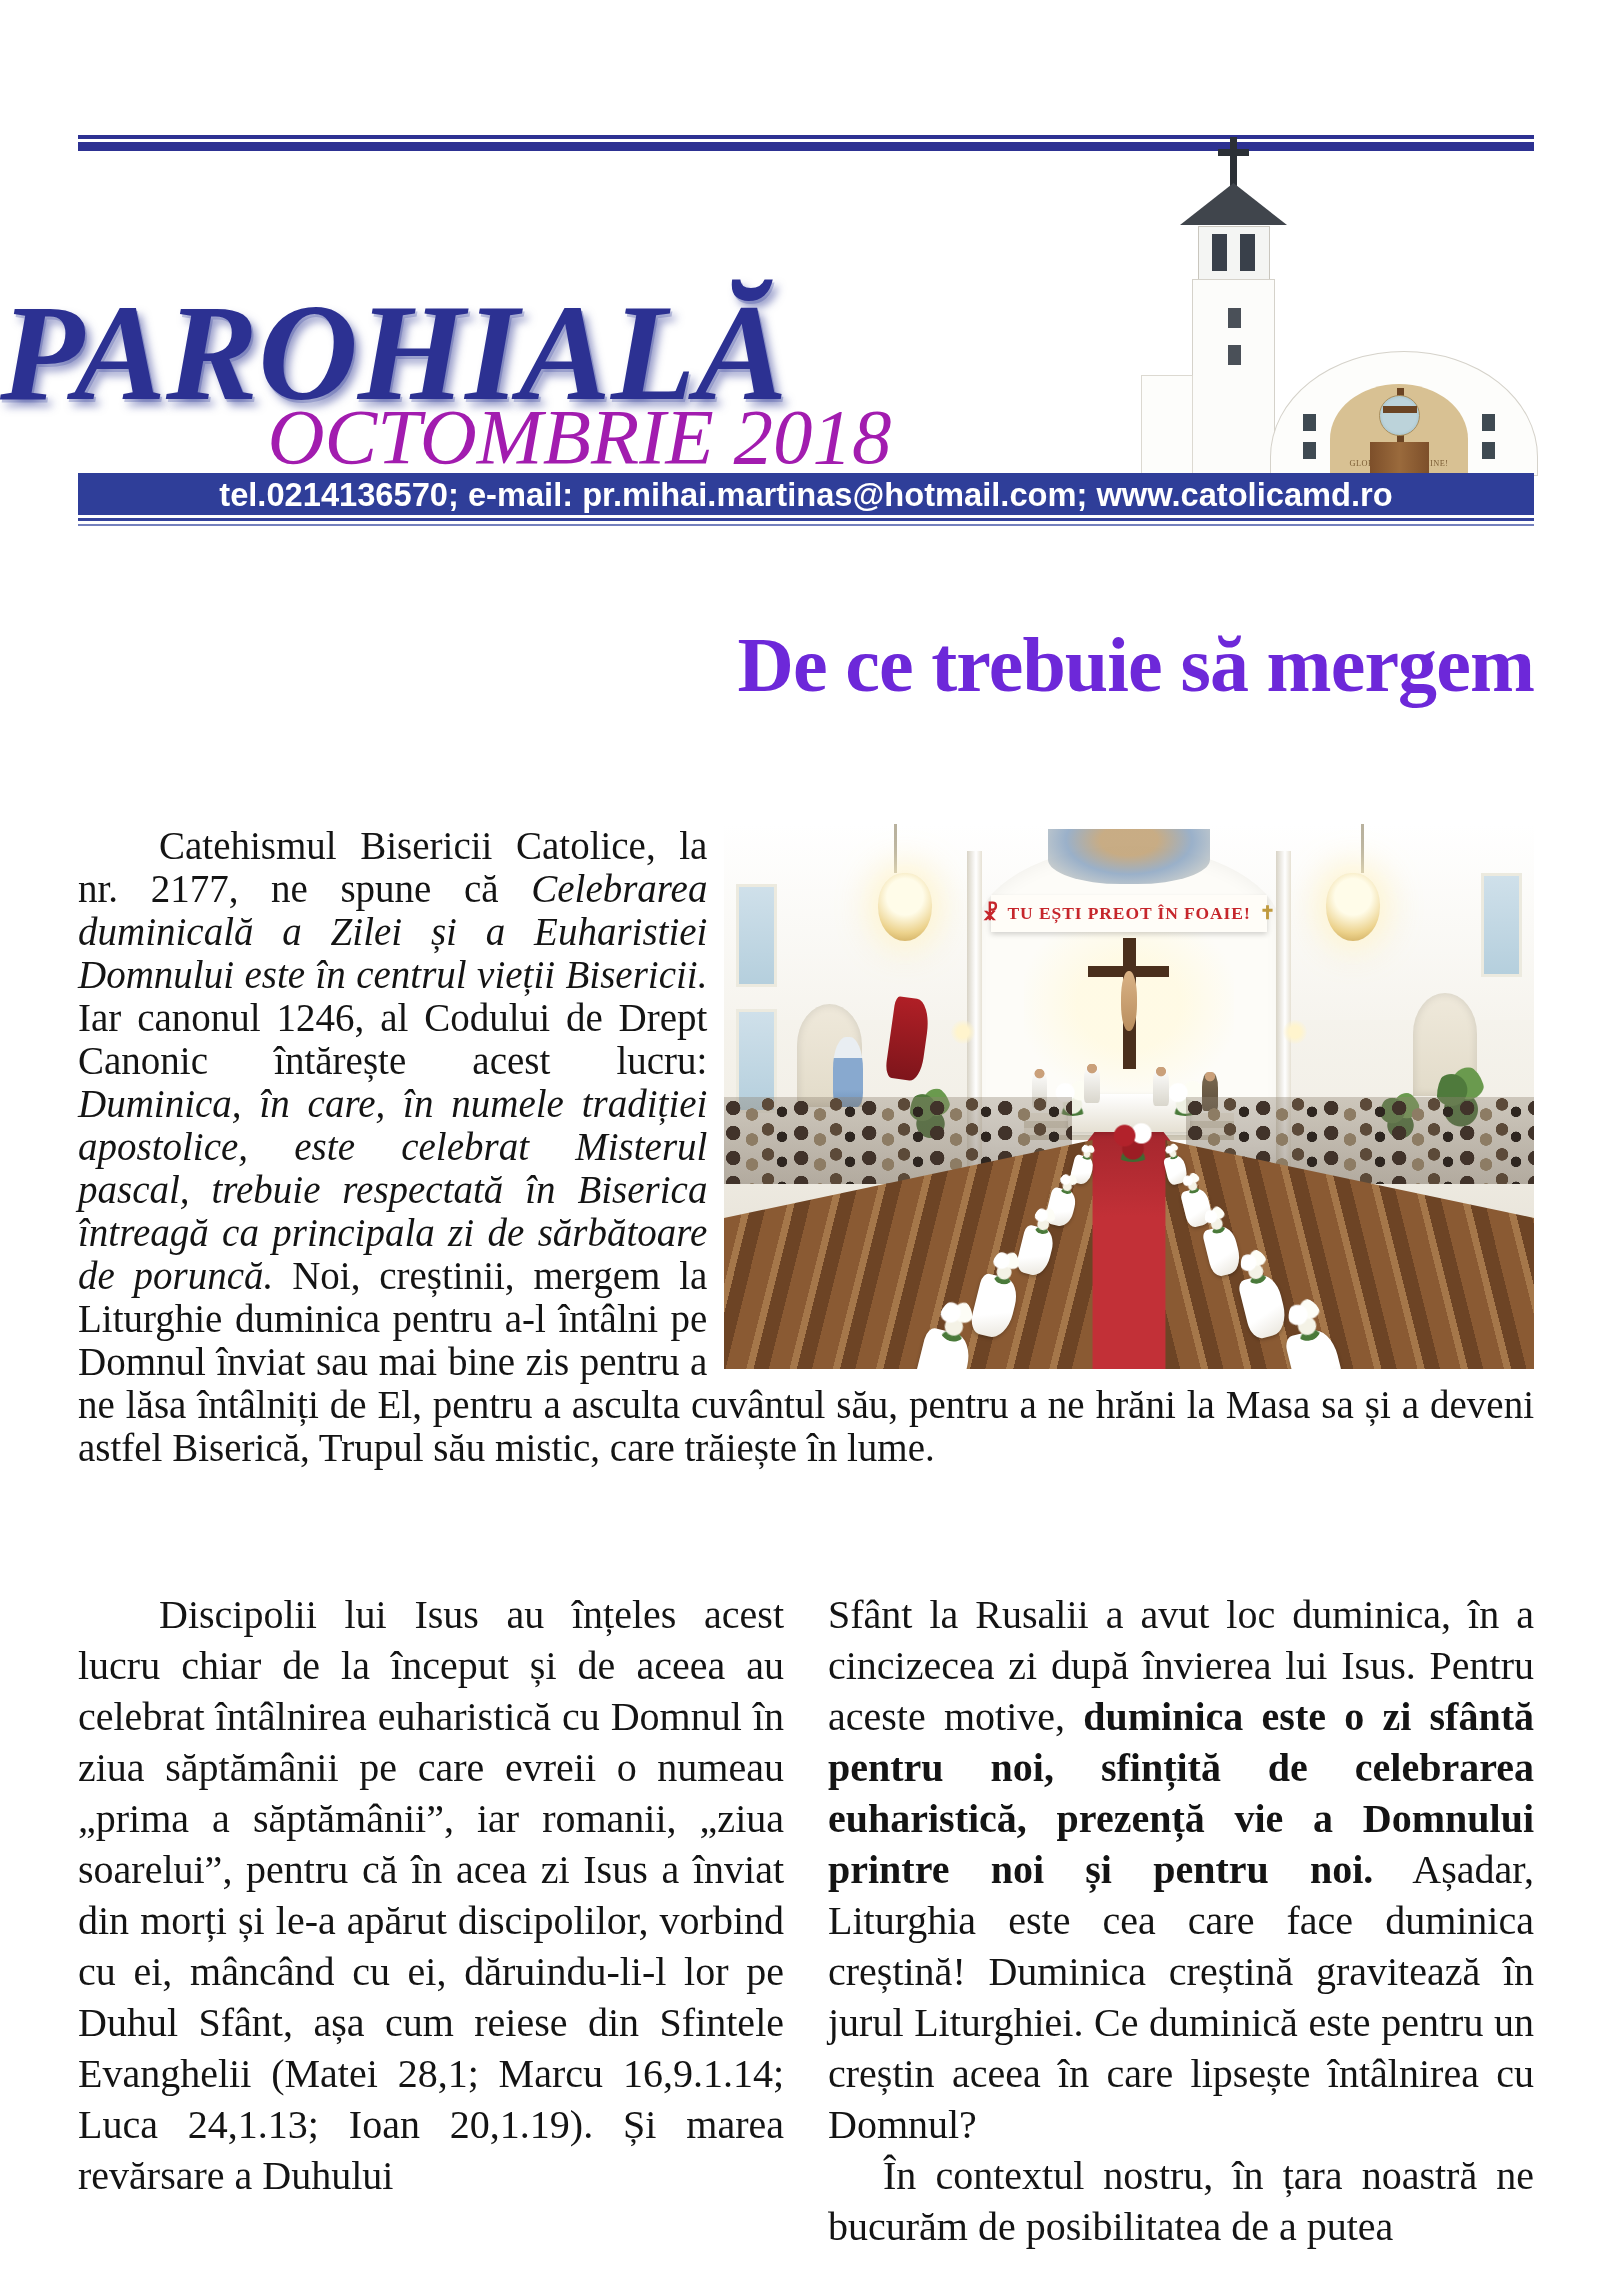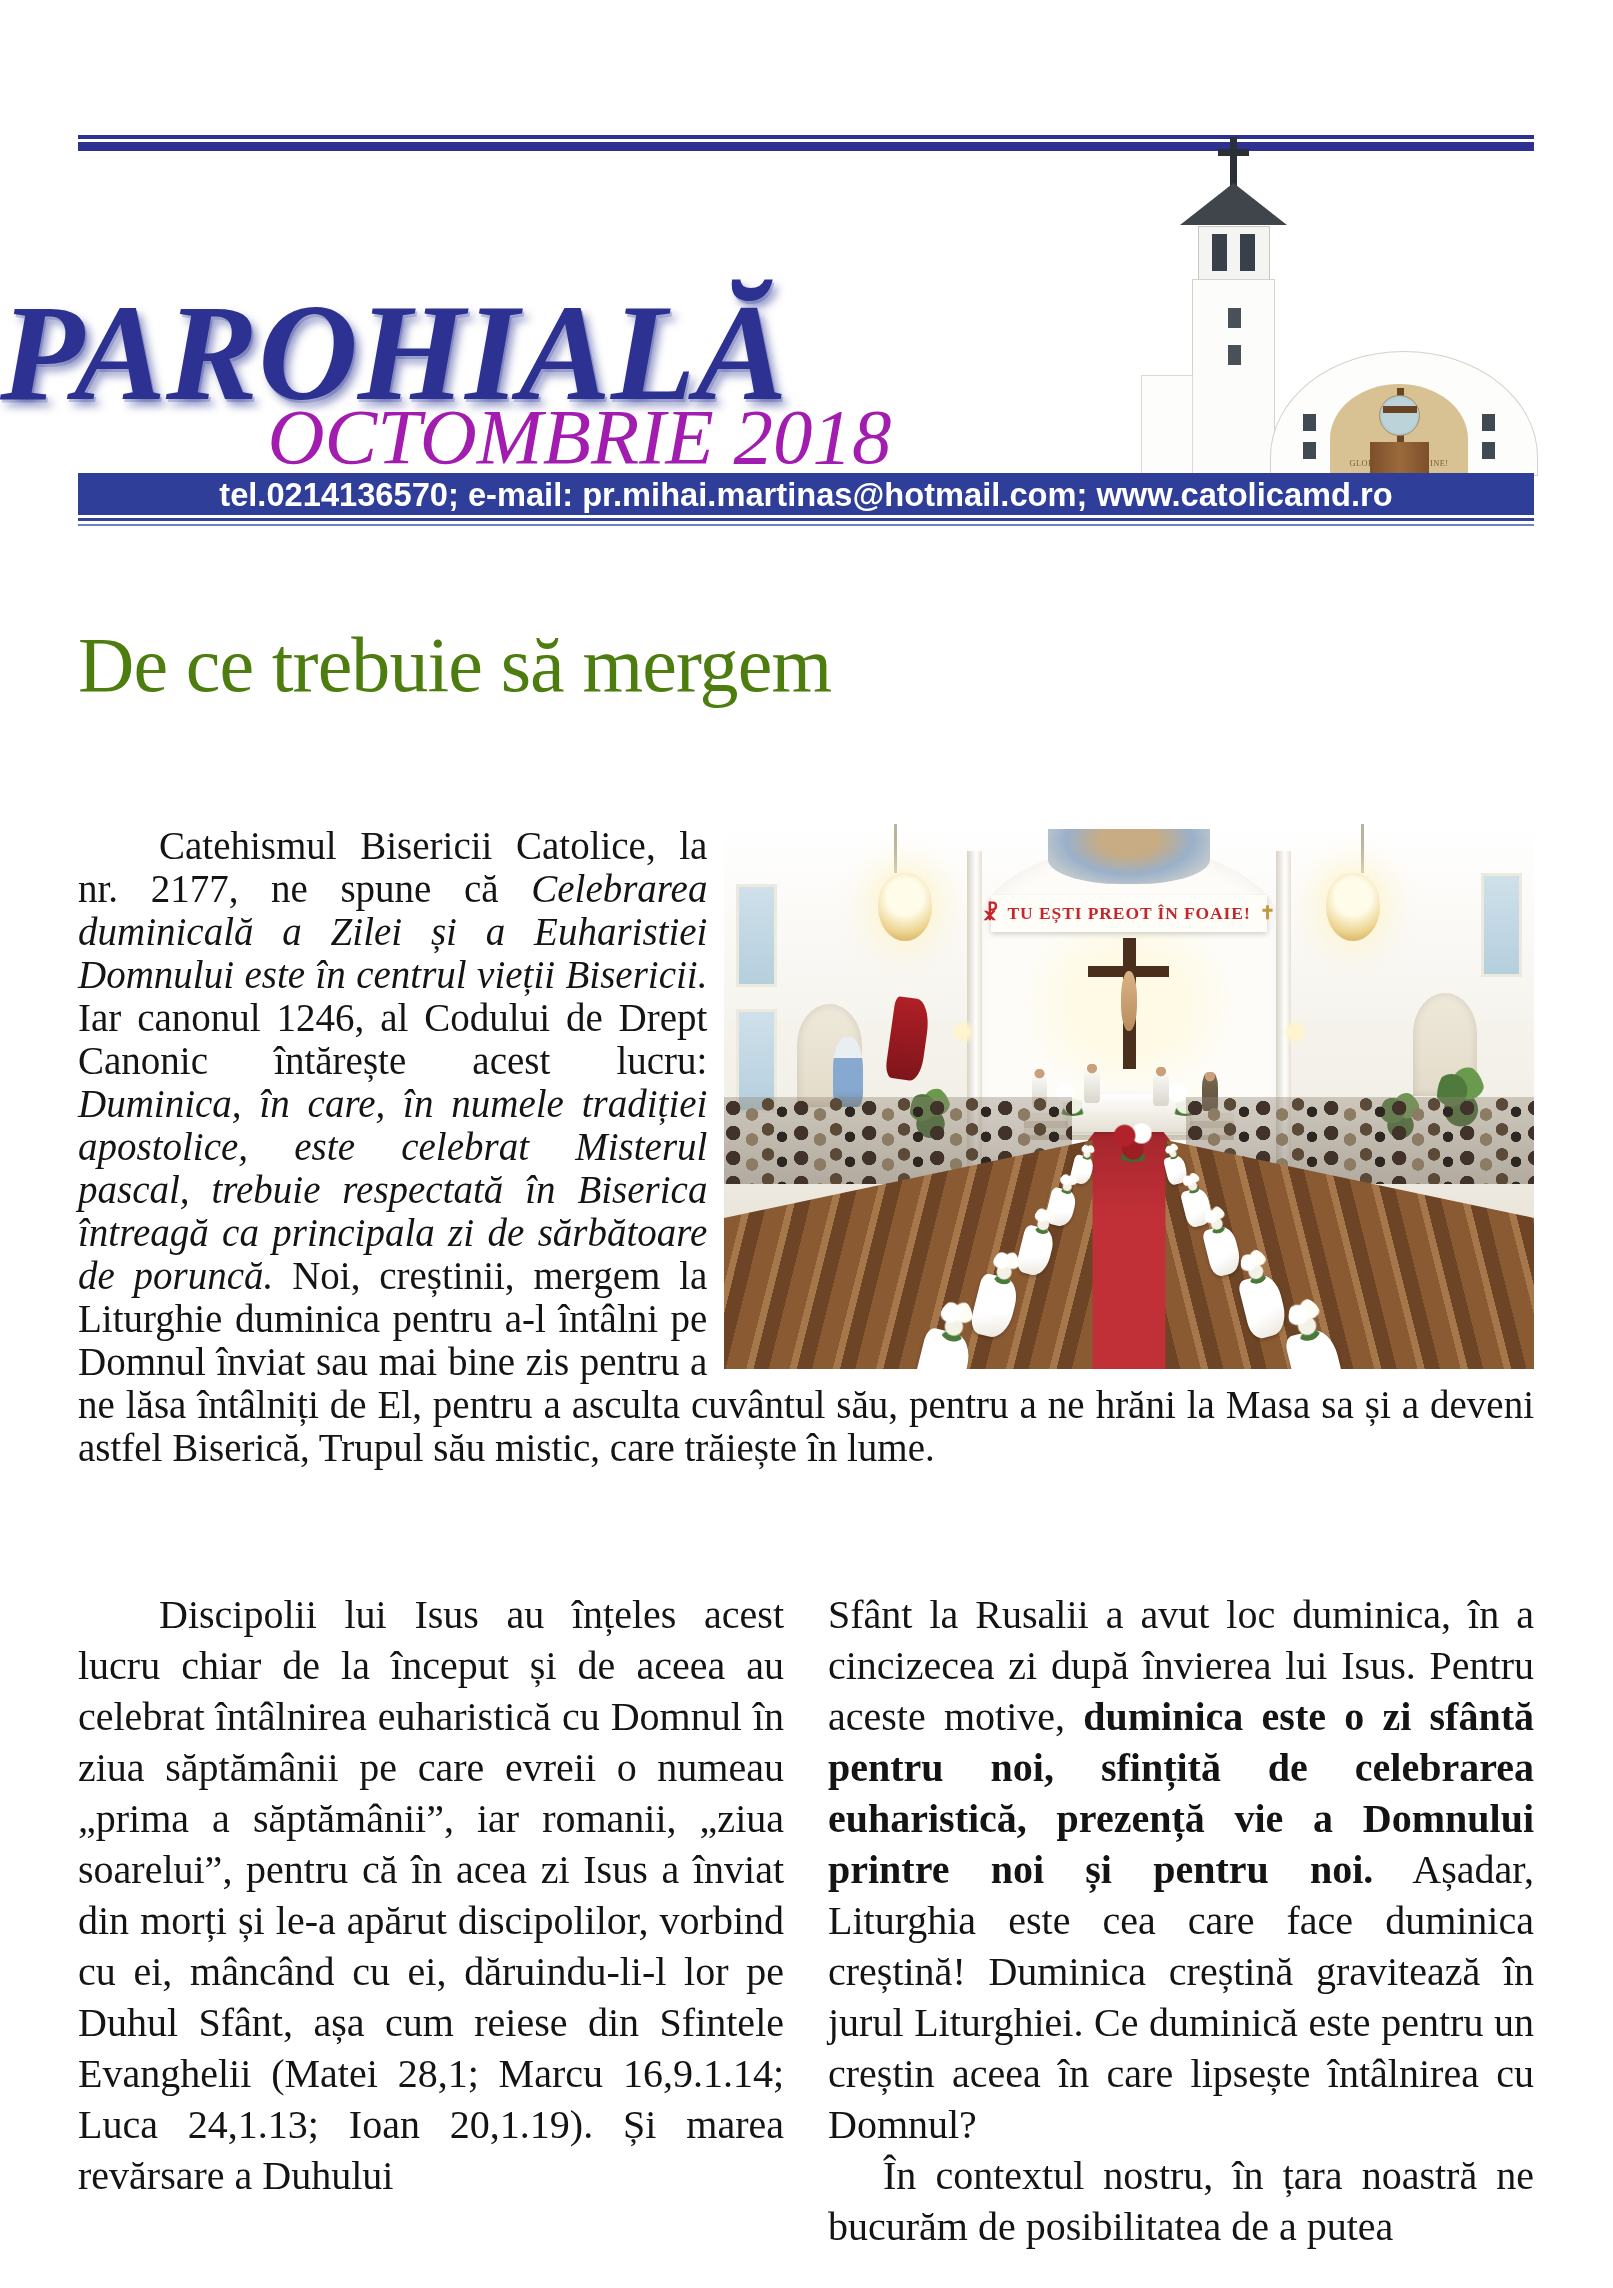--- a/index.html
+++ b/index.html
@@ -52,22 +52,22 @@
   .lg-rcv{left:256px;top:251px;width:6.5px;height:68px;background:#6b4423;}
   .lg-rch{left:242px;top:269px;width:34px;height:6.5px;background:#6b4423;}
   .lg-insc{left:189px;top:322px;width:138px;text-align:center;font-size:8.3px;color:#7a5c33;
     font-family:"Liberation Serif",serif;letter-spacing:0.5px;}
   .lg-door-b{left:229px;top:305px;width:59px;height:34px;background:linear-gradient(90deg,#7d4f2a,#9a6a3c,#7d4f2a);}
   .lg-sw{width:13px;height:16.6px;background:#3f4a52;}
 
   
   .kicker{position:absolute;top:548px;left:78px;width:1456px;text-align:center;
     font-weight:bold;font-size:58px;line-height:1;color:#9f2020;}
-  .headline{position:absolute;top:620px;left:78px;width:1456px;text-align:left;
-    font-weight:normal;font-size:78px;line-height:89px;color:#4d7c0f;letter-spacing:-0.9px;}
+  .headline{position:absolute;top:620px;left:78px;width:1456px;text-align:right;
+    font-weight:bold;font-size:78px;line-height:89px;color:#6d28d9;letter-spacing:-0.9px;}
 
   
   .body-block{position:absolute;left:78px;top:824px;width:1456px;
     font-size:39px;line-height:43px;text-align:justify;}
   .body-block p{margin:0;}
   .indent{text-indent:81px;}
   .bi{font-weight:normal;font-style:italic;}
   .b{font-weight:bold;}
 
   

